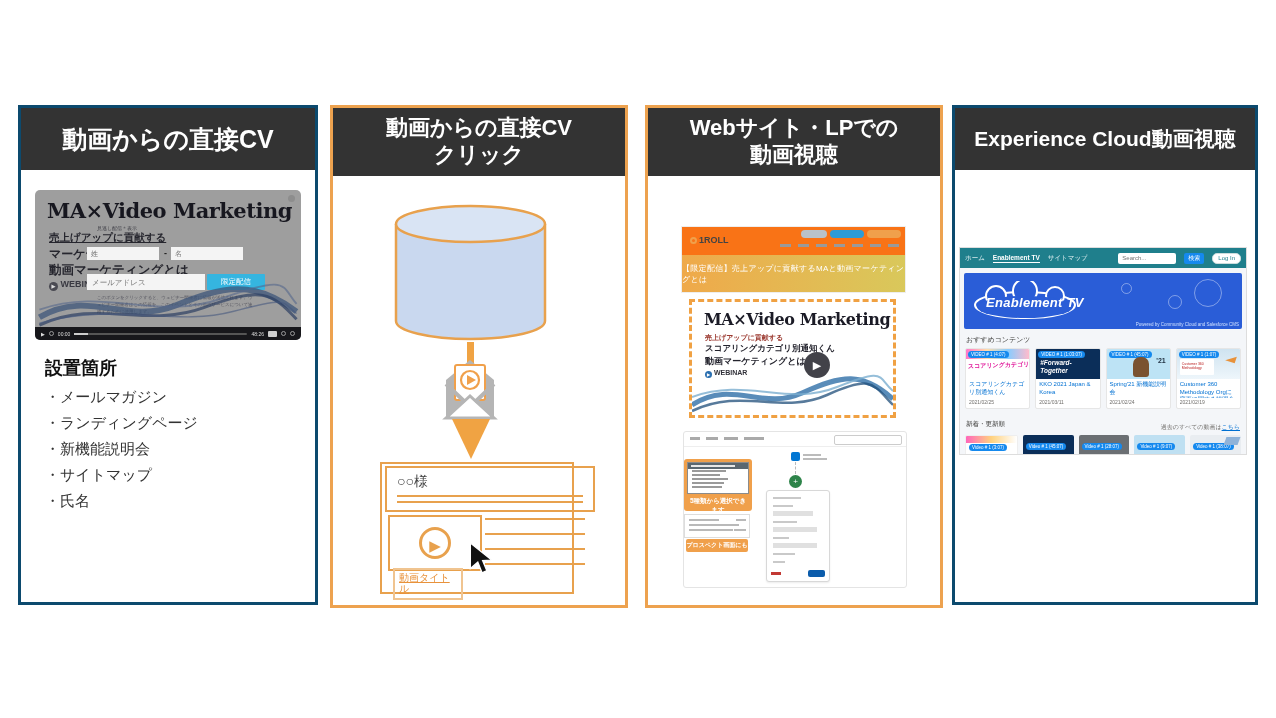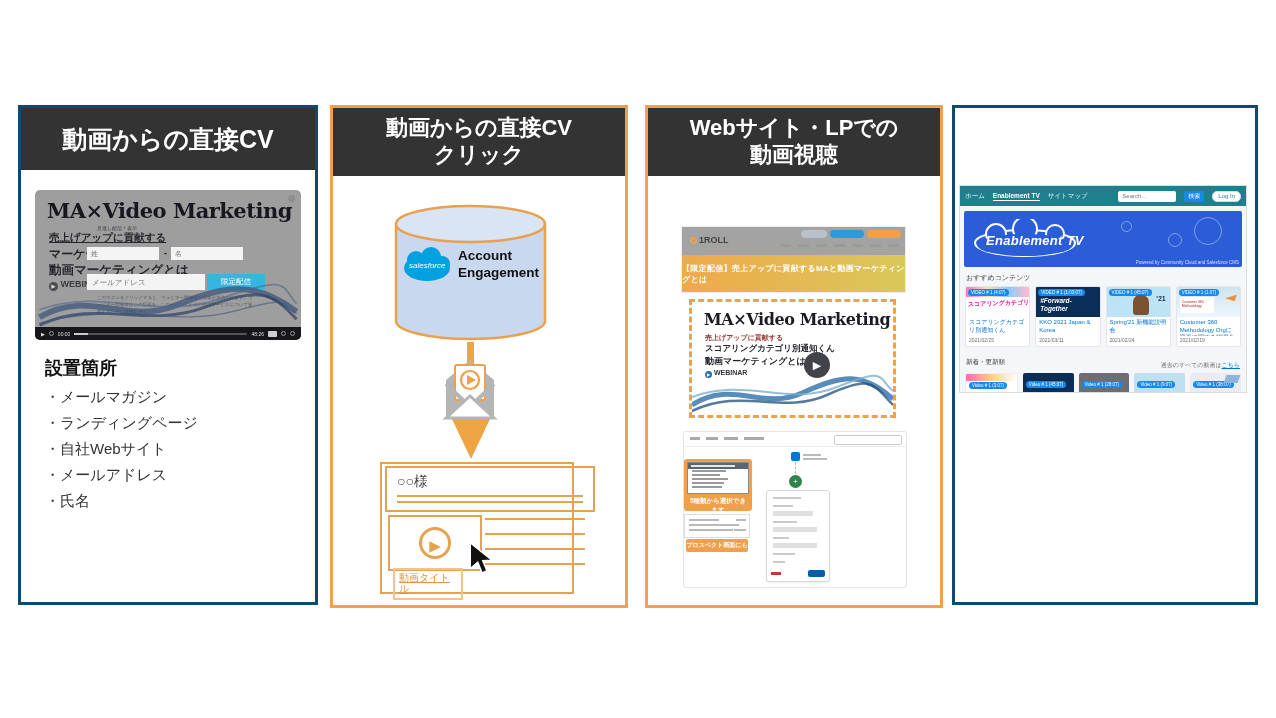--- a/index.html
+++ b/index.html
@@ -81,33 +81,33 @@
               border:2px solid #E8A14D;display:flex;align-items:center;justify-content:center}
   .mail-play{width:32px;height:32px;border:3px solid #E8A14D;border-radius:50%;color:#E8A14D;
              font-size:15px;text-align:center;line-height:31px;box-sizing:border-box}
   .mail-line{position:absolute;left:152px;width:100px;height:2px;background:#E8A14D}
   .mail-caption{position:absolute;left:60px;top:392px;width:58px;height:24px;
                 border:2px solid #F0C490;padding:2px 4px;font-size:10px;line-height:1.1;
                 color:#E8923B;text-decoration:underline}
   .p2-cursor{position:absolute;left:133px;top:366px;width:30px;height:34px}
 
   
-  .site-shot{position:absolute;left:34px;top:51px;width:223px;height:65px;background:#a3a3a3;
+  .site-shot{position:absolute;left:34px;top:51px;width:223px;height:65px;background:#f97316;
              box-shadow:0 0 0 1px #eee}
   .site-head{position:relative;height:28px}
   .site-logo{position:absolute;left:8px;top:8px;font-size:9px;font-weight:bold;color:#444;
              display:flex;align-items:center;gap:2px}
   .site-logo .ring{width:7px;height:7px;border:2px solid #F0A04B;border-radius:50%;box-sizing:border-box}
   .site-pills{position:absolute;right:4px;top:3px;display:flex;gap:3px}
   .site-pills .pill{height:8px;border-radius:4px}
   .site-nav{position:absolute;right:6px;top:17px;display:flex;gap:7px}
   .site-nav i{display:block;width:11px;height:3px;background:#9a9a9a}
   .site-banner{height:37px;background:linear-gradient(90deg,#EFA94A,#D9C85B);
                display:flex;align-items:center;justify-content:center}
-  .site-banner span{font-size:8px;color:#fff;font-weight:bold;letter-spacing:.3px}
+  .site-banner span{font-size:8px;color:#fff;font-weight:normal;letter-spacing:.3px}
   .p3-video{position:absolute;left:41px;top:123px;width:207px;height:119px;box-sizing:border-box;
             border:3px dashed #F0A143;background:#fff;overflow:hidden}
   .p3v-title{position:absolute;left:12px;top:8px;font-family:"DejaVu Serif",serif;font-weight:bold;
              font-size:16px;color:#1b1b26;letter-spacing:-.4px}
   .p3v-s1{position:absolute;left:13px;top:31px;font-size:7px;font-weight:bold;color:#9c3b32}
   .p3v-s2{position:absolute;left:13px;top:41px;font-size:8.5px;font-weight:bold;color:#23232d}
   .p3v-s3{position:absolute;left:13px;top:53px;font-size:9px;font-weight:bold;color:#23232d}
   .p3v-web{position:absolute;left:13px;top:67px;font-size:7px;font-weight:bold;color:#33333b}
   .p3v-web .pc{display:inline-block;width:7px;height:7px;border-radius:50%;background:#2a6fb0;
                color:#fff;font-size:4px;text-align:center;line-height:7px;vertical-align:-1px}
@@ -245,53 +245,38 @@
           <span>48:26</span>
           <span class="cc"></span>
           <span class="dot"></span>
           <span class="dot"></span>
         </div>
       </div>
       <div class="p1-text">
         <h3>設置箇所</h3>
         <div class="li">・メールマガジン</div>
         <div class="li">・ランディングページ</div>
-        <div class="li">・自社Webサイト</div>
-        <div class="li">・メールアドレス</div>
+        <div class="li">・新機能説明会</div>
+        <div class="li">・サイトマップ</div>
         <div class="li">・氏名</div>
       </div>
     </div>
   </div>
 
   <div id="panel2" class="panel orange">
     <div class="panel-header">
       <div>動画からの直接CV</div>
       <div>クリック</div>
     </div>
     <div class="pbody2">
       <div class="cylinder">
         <svg width="155" height="142" viewBox="0 0 155 142">
           <path d="M3,21 L3,118 A74.5,18 0 0 0 152,118 L152,21" fill="#C9D8EF" stroke="#E8A14D" stroke-width="2.5"></path>
           <ellipse cx="77.5" cy="21" rx="74.5" ry="18" fill="#D9E4F4" stroke="#E8A14D" stroke-width="2.5"></ellipse>
         </svg>
-        <div class="cyl-inner">
-          <div class="sf-logo">
-            <svg width="50" height="36" viewBox="0 0 50 36">
-              <ellipse cx="25" cy="21" rx="23" ry="13" fill="#00A1E0"></ellipse>
-              <circle cx="14" cy="13" r="9" fill="#00A1E0"></circle>
-              <circle cx="29" cy="10" r="10" fill="#00A1E0"></circle>
-              <circle cx="40" cy="17" r="8" fill="#00A1E0"></circle>
-            </svg>
-            <div class="sf-text">salesforce</div>
-          </div>
-          <div class="cyl-label">
-            <div>Account</div>
-            <div>Engagement</div>
-          </div>
-        </div>
       </div>
       <div class="p2-line"></div>
       <svg class="envelope" viewBox="0 0 58 66">
         <path d="M5,24 L29,4 L53,24 L53,62 L5,62 Z" fill="#b5b5b5"></path>
         <rect x="14" y="9" width="30" height="35" rx="2" fill="#fff" stroke="#F0A04B" stroke-width="2"></rect>
         <circle cx="29" cy="24" r="9" fill="#fff" stroke="#F0A04B" stroke-width="2.2"></circle>
         <path d="M26,19 L35,24 L26,29 Z" fill="#F0A04B"></path>
         <path d="M5,62 L29,40 L53,62 Z" fill="#fff" stroke="#b5b5b5" stroke-width="3"></path>
         <path d="M5,28 L24,46 M53,28 L34,46" stroke="#b5b5b5" stroke-width="4"></path>
       </svg>
@@ -417,20 +402,21 @@
           <i style="left:4px;top:14px;width:44px"></i>
           <i style="right:3px;top:4px;width:10px"></i>
           <i style="right:3px;top:14px;width:12px"></i>
         </div>
         <div class="fco2">プロスペクト画面にも表示</div>
       </div>
     </div>
   </div>
 
   <div id="panel4" class="panel dark">
+    <div class="panel-header">Experience Cloud動画視聴</div>
     <div class="pbody">
       <div class="xc-shot">
         <div class="xc-nav">
           <span class="item">ホーム</span>
           <span class="item active">Enablement TV</span>
           <span class="item">サイトマップ</span>
           <span class="spacer"></span>
           <input class="xc-search" placeholder="Search..." style="">
           <button class="xc-go">検索</button>
           <button class="xc-login">Log In</button>

